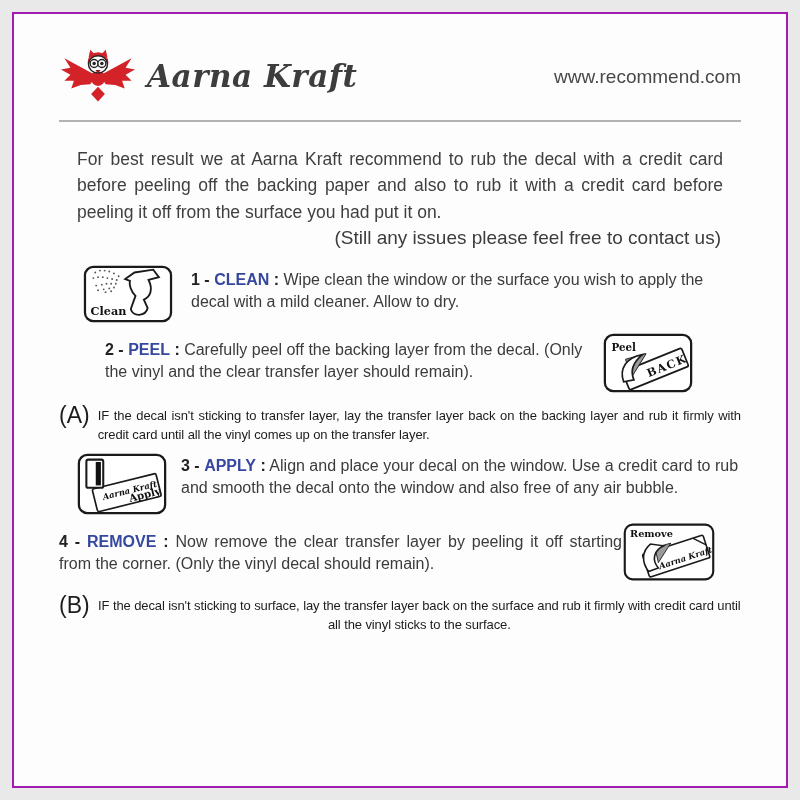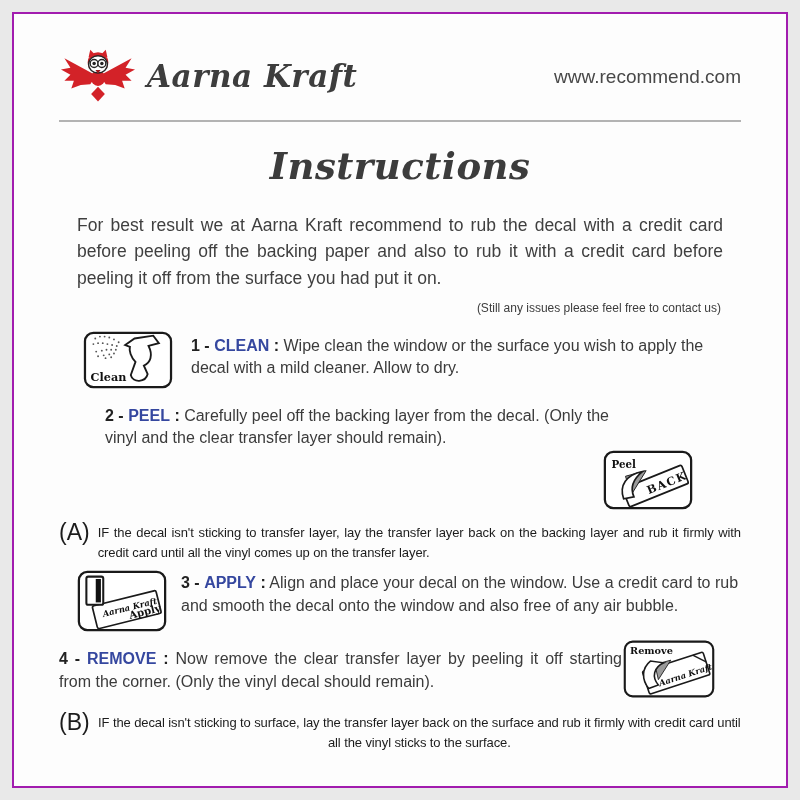--- a/index.html
+++ b/index.html
@@ -38,30 +38,30 @@
     font-family: "DejaVu Serif", serif;
     font-style: italic; font-weight: bold;
     font-size: 37px; color: #3c3c3c; letter-spacing: .5px;
   }
   
   .intro {
     margin: 24px 18px 0 18px;
     font-size: 17.5px; line-height: 1.5;
     text-align: justify; color: #3f3f3f;
   }
-  .contact { margin: 10px 20px 0 0; text-align: right; font-size: 12px; color: #3c3c3c; }
+  .contact { margin: 2px 20px 0 0; text-align: right; font-size: 19px; color: #3c3c3c; }
   
   .step { display: flex; align-items: flex-start; }
   .step-text { font-size: 16px; line-height: 1.42; color: #3b3b3b; }
   .num, .colon { font-weight: bold; color: #222; }
   .kw { font-weight: bold; color: var(--accent-blue, #35479f); }
   .step-icon { flex: 0 0 auto; }
   .s1 { margin: 16px 0 0 24px; gap: 18px; }
   .s1 .step-text { width: 516px; padding-top: 4px; }
-  .s2 { margin: 10px 0 0 46px; flex-direction: column; }
+  .s2 { margin: 10px 0 0 46px; }
   .s2 .step-text { width: 505px; padding-top: 6px; }
   .s2 .step-icon { margin-left: auto; margin-right: 48px; }
   .s3 { margin: 8px 0 0 18px; gap: 14px; }
   .s3 .step-text { width: 558px; padding-top: 2px; }
   .s4 { margin: 6px 0 0 0; }
   .s4 .step-text { width: 563px; padding-top: 10px; text-align: justify; }
   .s4 .step-icon { margin-left: auto; margin-right: 26px; }
   
   .note { display: flex; gap: 8px; margin-top: 10px; color: #1c1c1c; }
   .note-label { font-size: 23px; font-weight: 400; line-height: 1.05; flex: 0 0 auto; }
@@ -100,21 +100,20 @@
         <circle cx="49.5" cy="18" r="2" fill="#222222"></circle>
         <polygon points="42,25.5 48,25.5 45,30" fill="#9e161c"></polygon>
       </svg>
       <span class="brand-name">Aarna Kraft</span>
     </div>
     <span class="website">www.recommend.com</span>
   </div>
 
   <div class="divider"></div>
 
-  <h1 class="title">Instructions</h1>
 
   <p class="intro">For best result we at Aarna Kraft recommend to rub the decal with a credit card before peeling off the backing paper and also to rub it with a credit card before peeling it off from the surface you had put it on.</p>
   <p class="contact">(Still any issues please feel free to contact us)</p>
 
   <div class="step s1">
     <svg class="step-icon" width="90" height="58" viewBox="0 0 96 62">
       <rect x="2" y="2" width="92" height="58" rx="9" fill="#ffffff" stroke="#1a1a1a" stroke-width="2.4"></rect>
       <path d="M45 15 L55 8 L75 5 L81 13 L70 16 C75 26 72 34 65 37 L69 46 C67 55 53 56 51 47 L56 33 C51 28 49 21 50 17 Z" fill="none" stroke="#1a1a1a" stroke-width="2"></path>
       <g fill="#555555">
         <circle cx="38" cy="12" r="1"></circle>

